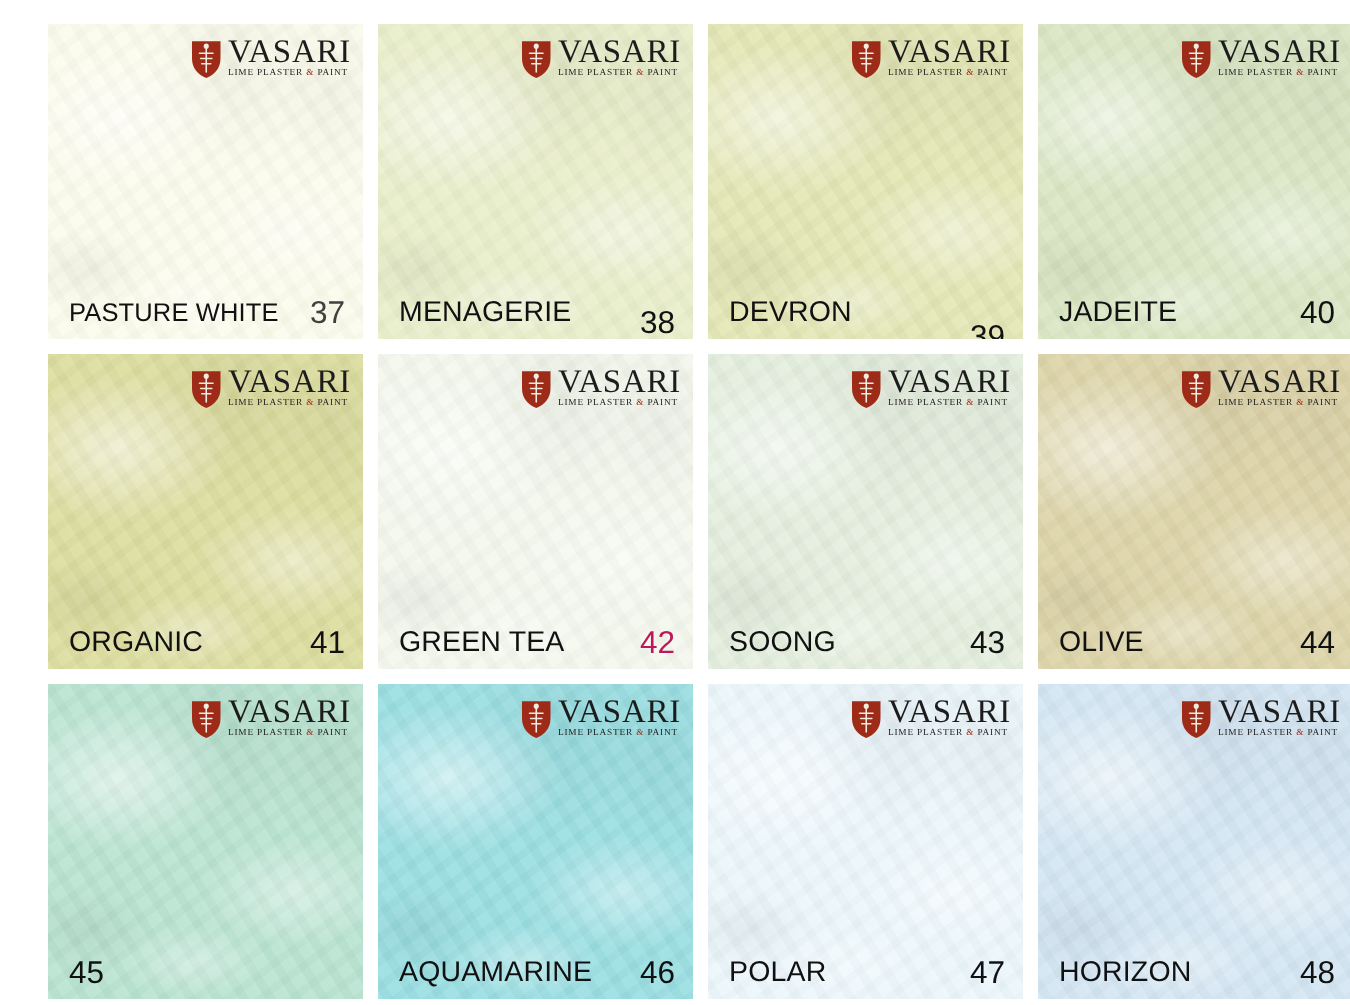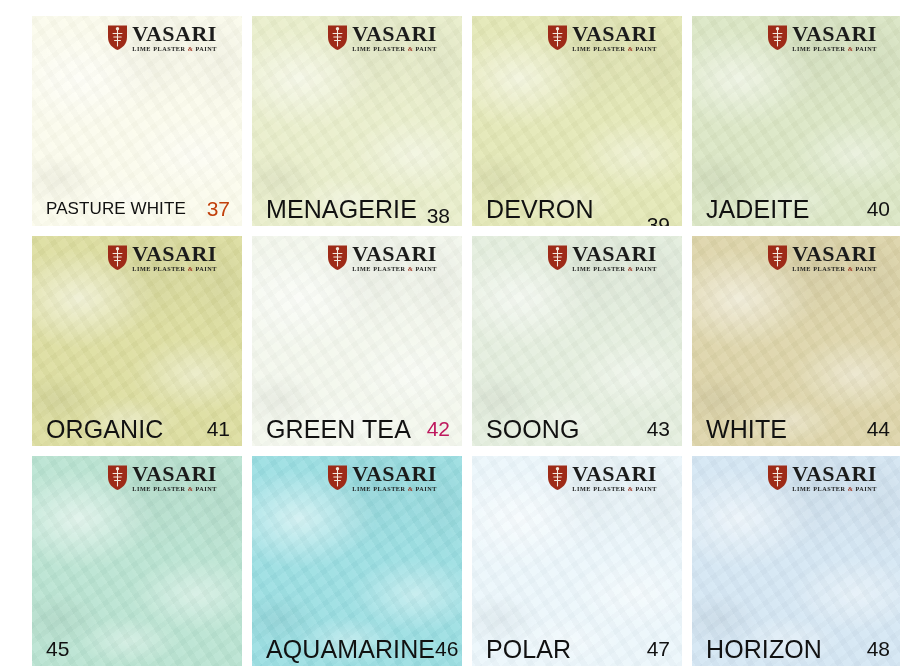--- a/index.html
+++ b/index.html
@@ -75,26 +75,25 @@
         rgba(255,255,255,0.045) 5px,
         rgba(255,255,255,0.045) 13px
       );
     opacity: 0.85;
   }
 
   
   .logo {
     position: absolute;
     top: 8px;
-    right: 25px;
+    right: 8px;
     display: flex;
-    align-items: flex-start;
+    align-items: flex-end;
     gap: 3px;
     z-index: 4;
-    font-weight: bold;
   }
   .logo-shield {
     width: 23px;
     height: 27px;
     flex: 0 0 auto;
     display: block;
   }
   .logo-text {
     display: flex;
     flex-direction: column;
@@ -129,21 +128,21 @@
     height: 34px;
     display: flex;
     align-items: center;
     justify-content: space-between;
     padding: 0 12px 0 14px;
     box-sizing: border-box;
     z-index: 5;
   }
   .swatch-name {
     font-family: "Liberation Sans", sans-serif;
-    font-size: 25px;
+    font-size: 19px;
     color: #111111;
     letter-spacing: 0.1px;
     white-space: nowrap;
   }
   .swatch-name.small {
     font-size: 17px;
   }
   .swatch-num {
     font-family: "Liberation Sans", sans-serif;
     font-size: 21px;
@@ -170,21 +169,21 @@
   </g>
   <circle cx="23" cy="9.5" r="3.4" fill="#f2ece0"></circle>
 </svg>
         <div class="logo-text">
           <div class="logo-word">VASARI</div>
           <div class="logo-sub"><span>LIME  PLASTER </span><span class="amp">&amp;</span><span> PAINT</span></div>
         </div>
       </div>
       <div class="label-row">
         <span class="swatch-name small" style="color: rgb(17, 17, 17);">PASTURE WHITE</span>
-        <span class="swatch-num" style="color: #c2410c;">37</span>
+        <span class="swatch-num" style="color: #404040;">37</span>
       </div>
     </div>
     <div class="swatch" style="background: rgb(233, 238, 203);">
       <div class="tex-a"></div>
       <div class="tex-b"></div>
       <div class="tex-c"></div>
       <div class="logo">
 <svg class="logo-shield" viewBox="0 0 46 54" xmlns="http://www.w3.org/2000/svg">
   <path d="M4 3 H42 V26 C42 40 33 48 23 52 C13 48 4 40 4 26 Z" fill="#9e2b18"></path>
   <g stroke="#f2ece0" stroke-width="2.1" fill="none" stroke-linecap="round">
@@ -344,21 +343,21 @@
     <line x1="17" y1="33" x2="29" y2="33"></line>
   </g>
   <circle cx="23" cy="9.5" r="3.4" fill="#f2ece0"></circle>
 </svg>
         <div class="logo-text">
           <div class="logo-word">VASARI</div>
           <div class="logo-sub"><span>LIME  PLASTER </span><span class="amp">&amp;</span><span> PAINT</span></div>
         </div>
       </div>
       <div class="label-row">
-        <span class="swatch-name" style="color: rgb(17, 17, 17);">WHITE</span>
+        <span class="swatch-name" style="color: rgb(17, 17, 17);">OLIVE</span>
         <span class="swatch-num" style="color: rgb(17, 17, 17);">44</span>
       </div>
     </div>
     <div class="swatch" style="background: rgb(185, 227, 209);">
       <div class="tex-a"></div>
       <div class="tex-b"></div>
       <div class="tex-c"></div>
       <div class="logo">
 <svg class="logo-shield" viewBox="0 0 46 54" xmlns="http://www.w3.org/2000/svg">
   <path d="M4 3 H42 V26 C42 40 33 48 23 52 C13 48 4 40 4 26 Z" fill="#9e2b18"></path>

